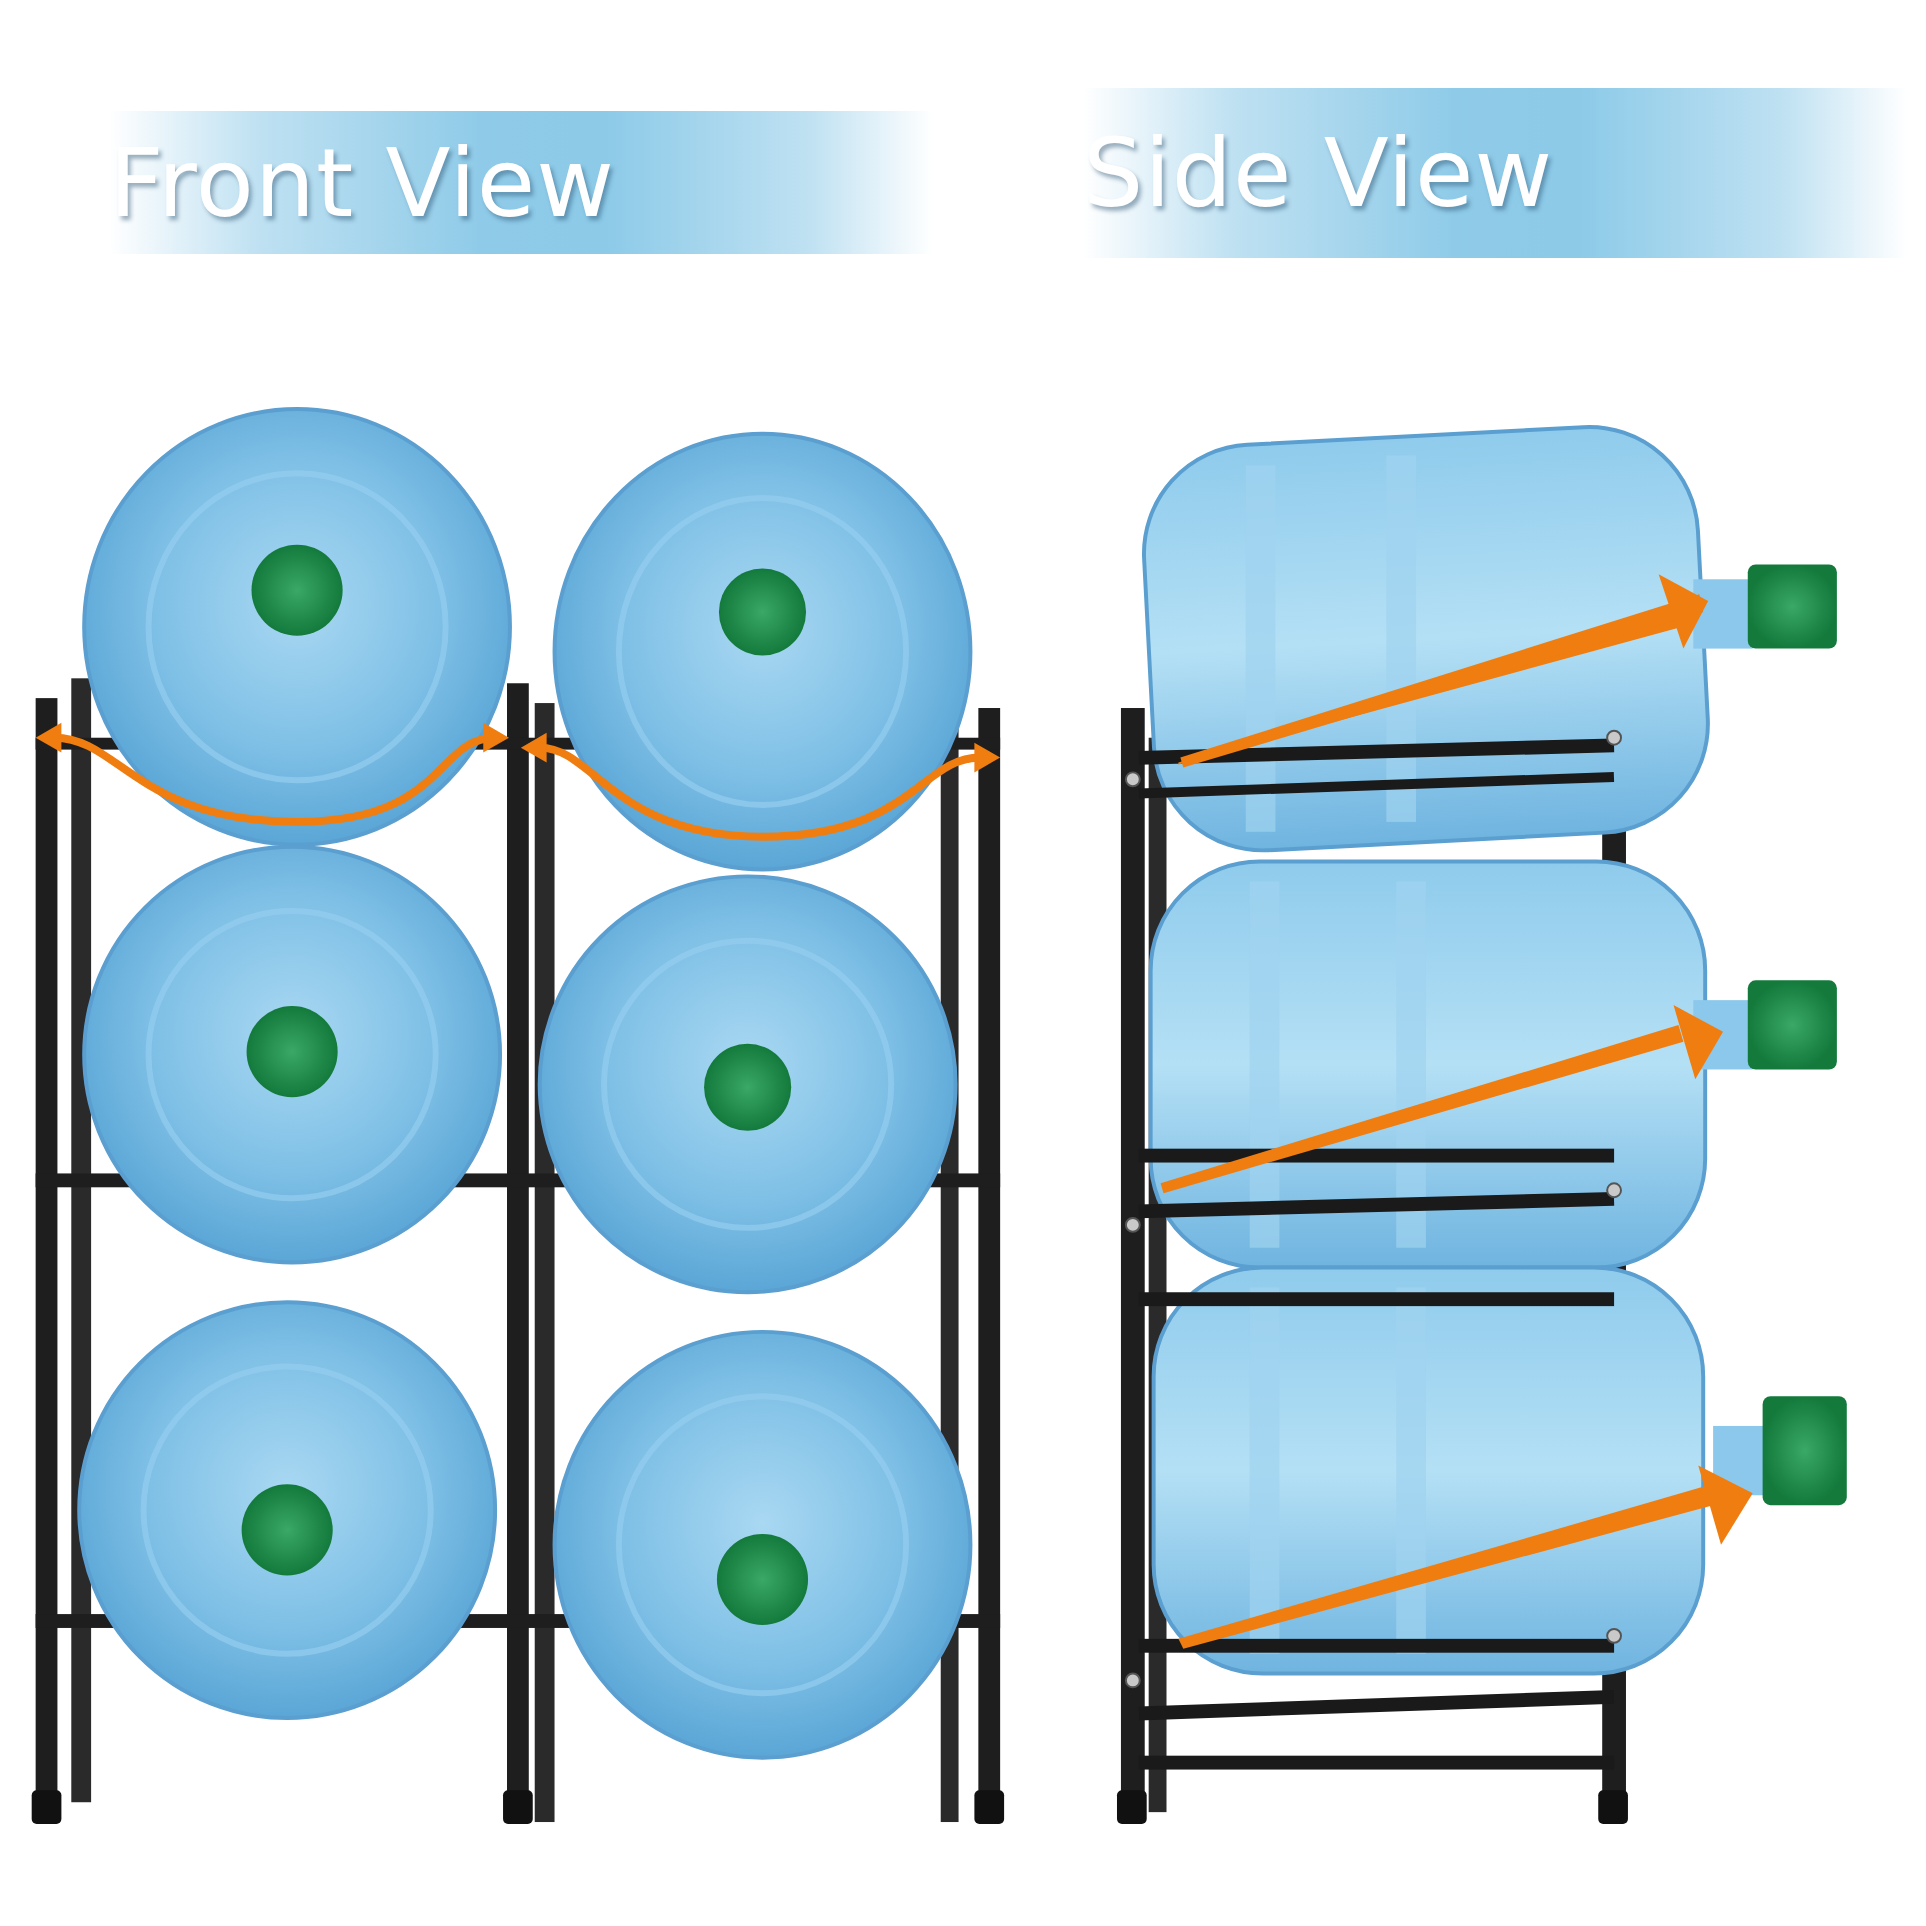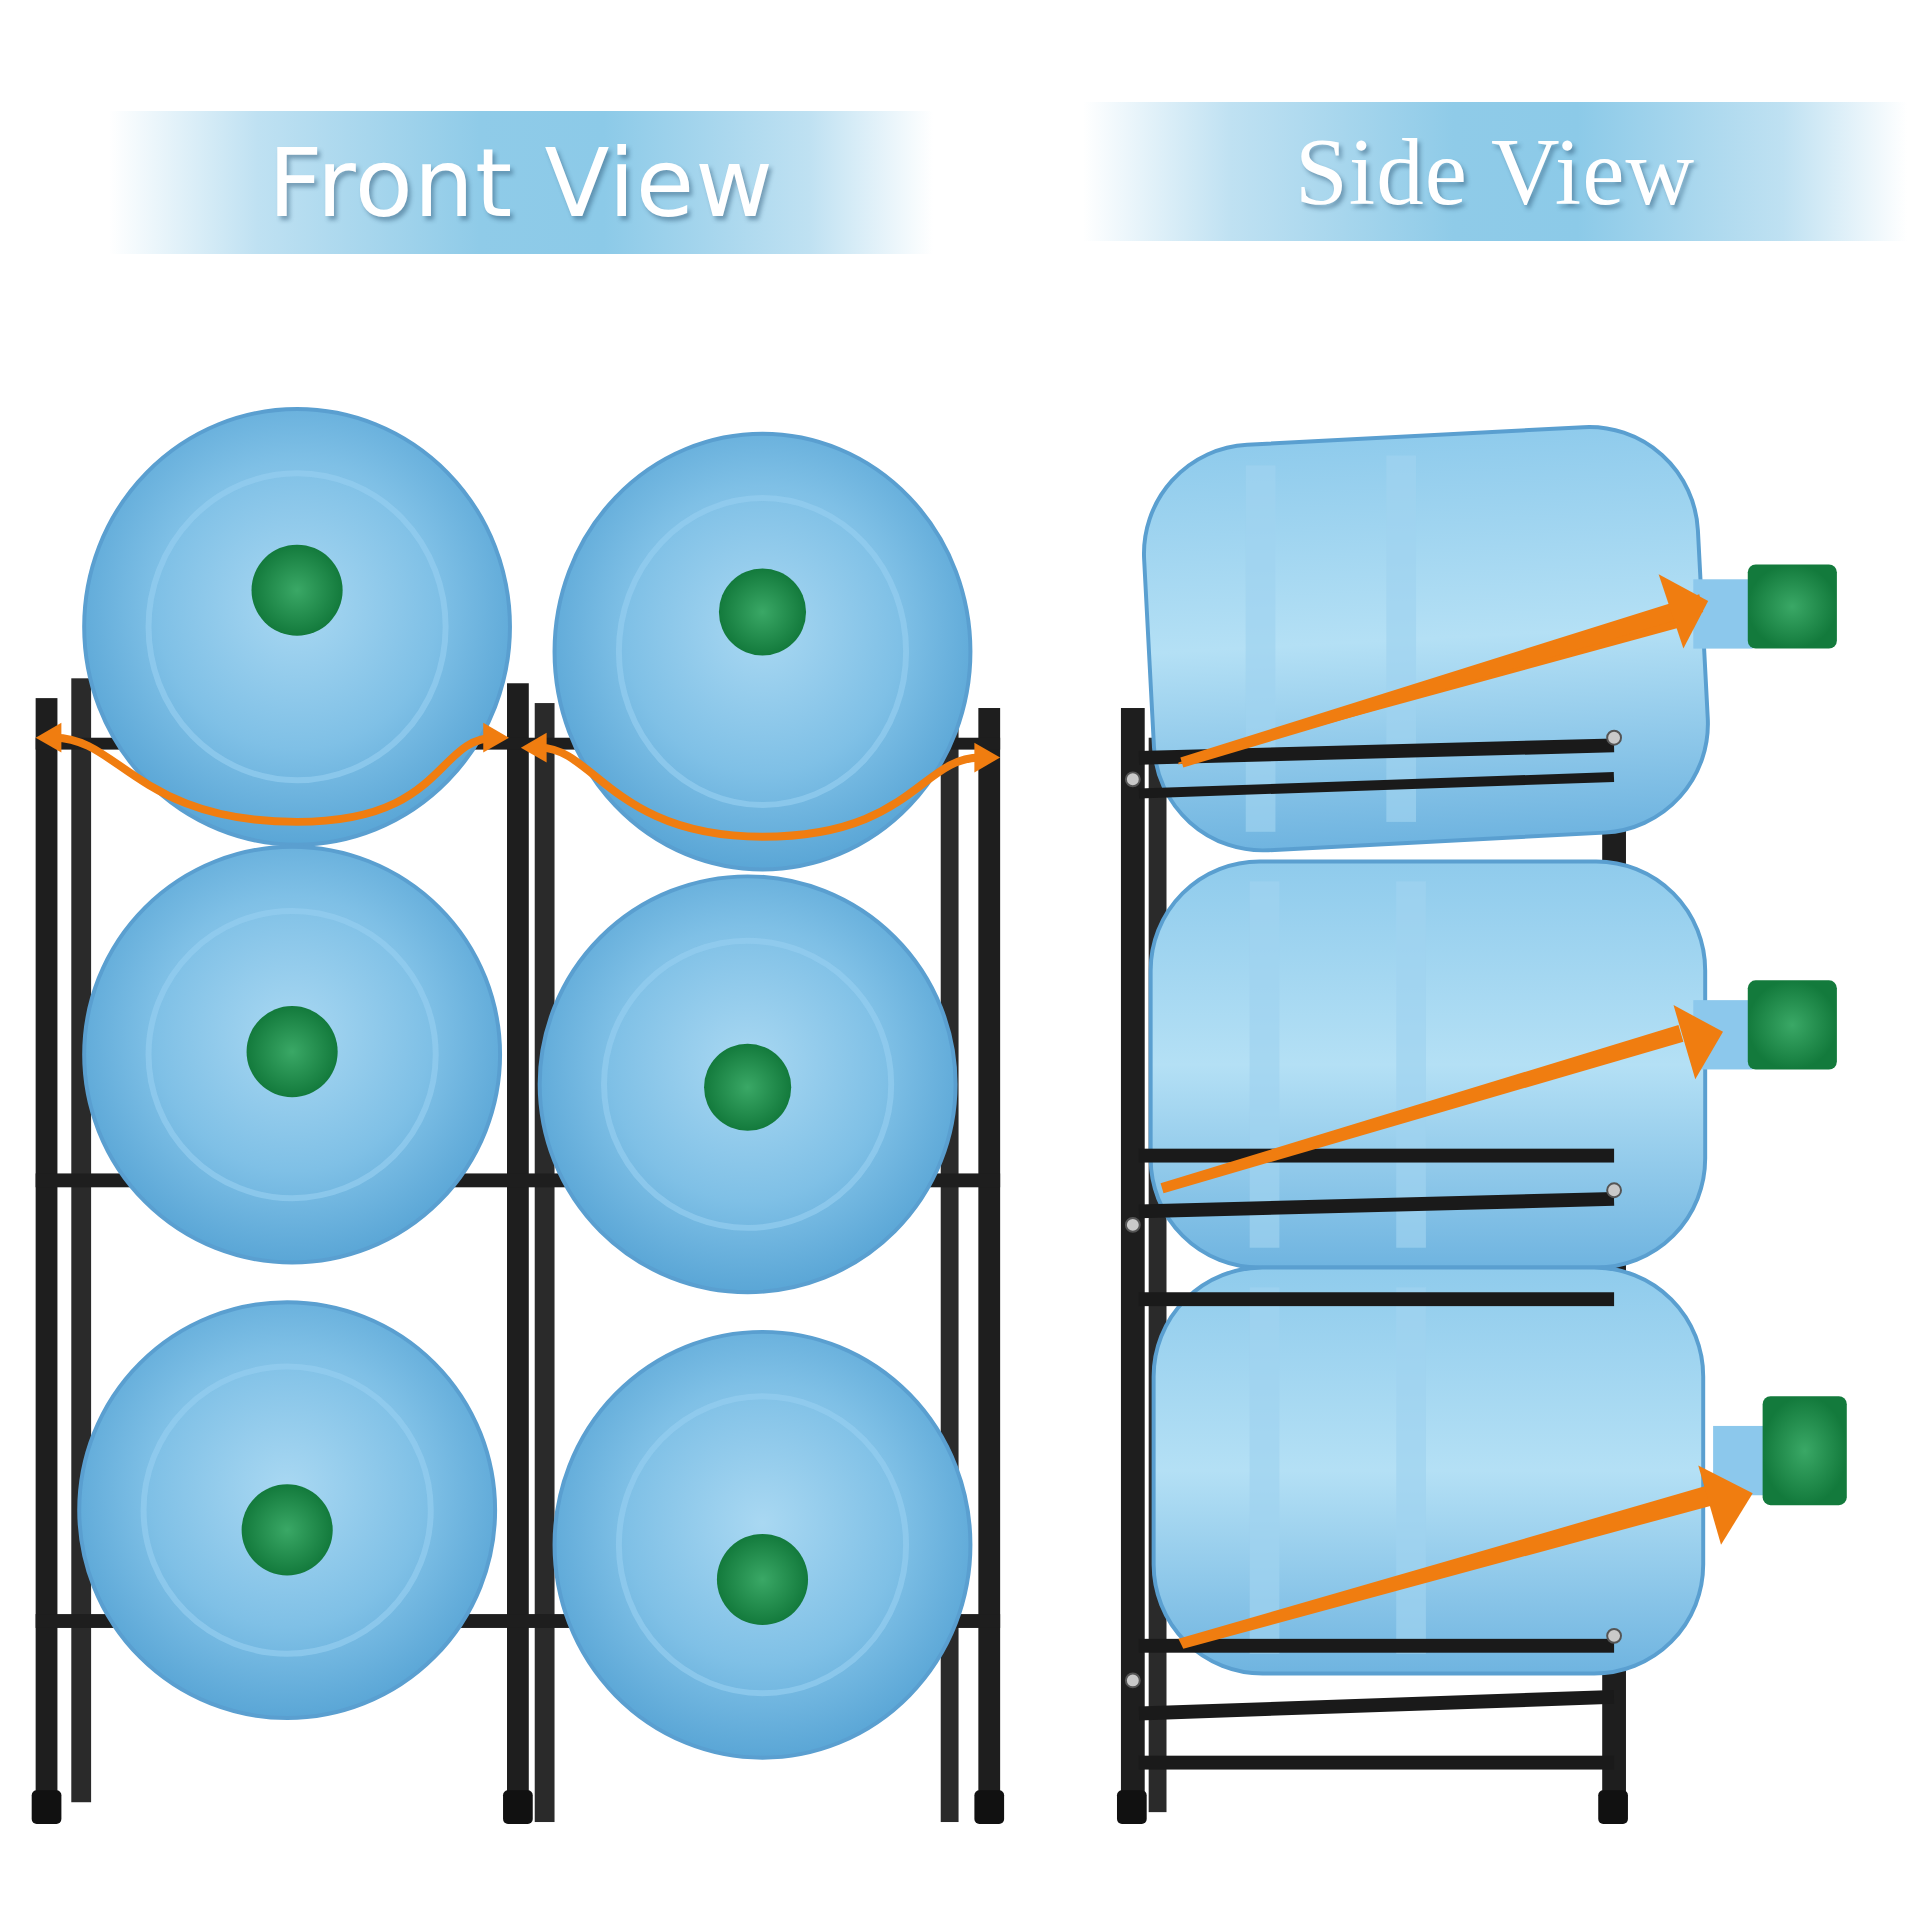--- a/index.html
+++ b/index.html
@@ -1,22 +1,22 @@
 <!DOCTYPE html>
 <html><head>
 <meta charset="utf-8">
 <style>
   html,body{margin:0;padding:0;background:#ffffff;}
   body{width:1927px;height:1927px;position:relative;overflow:hidden;font-family:"DejaVu Sans","Liberation Sans",sans-serif;}
-  .banner{position:absolute;display:flex;align-items:center;justify-content:center;
+  .banner{position:absolute;display:flex;align-items:center;
     background:linear-gradient(90deg,rgba(255,255,255,0.9) 0%,#bfe1f2 18%,#8fcbe8 45%,#8ccae8 60%,#bfe1f2 85%,rgba(255,255,255,0.9) 100%);}
   .banner span{color:#ffffff;font-size:95px;font-weight:400;letter-spacing:1px;
     text-shadow:3px 4px 4px rgba(40,80,110,0.45);}
   #banner-front{left:109px;top:111px;width:824px;height:143px;}
-  #banner-side{left:1083px;top:102px;width:824px;height:139px;font-family:Liberation Serif, serif;}
+  #banner-side{left:1083px;top:88px;width:824px;height:170px;}
   .scene{position:absolute;left:0;top:0;width:1927px;height:1927px;}
 </style>
 </head>
 <body>
 
 <div id="banner-front" class="banner">
   <span>Front View</span>
 </div>
 <div id="banner-side" class="banner">
   <span>Side View</span>

